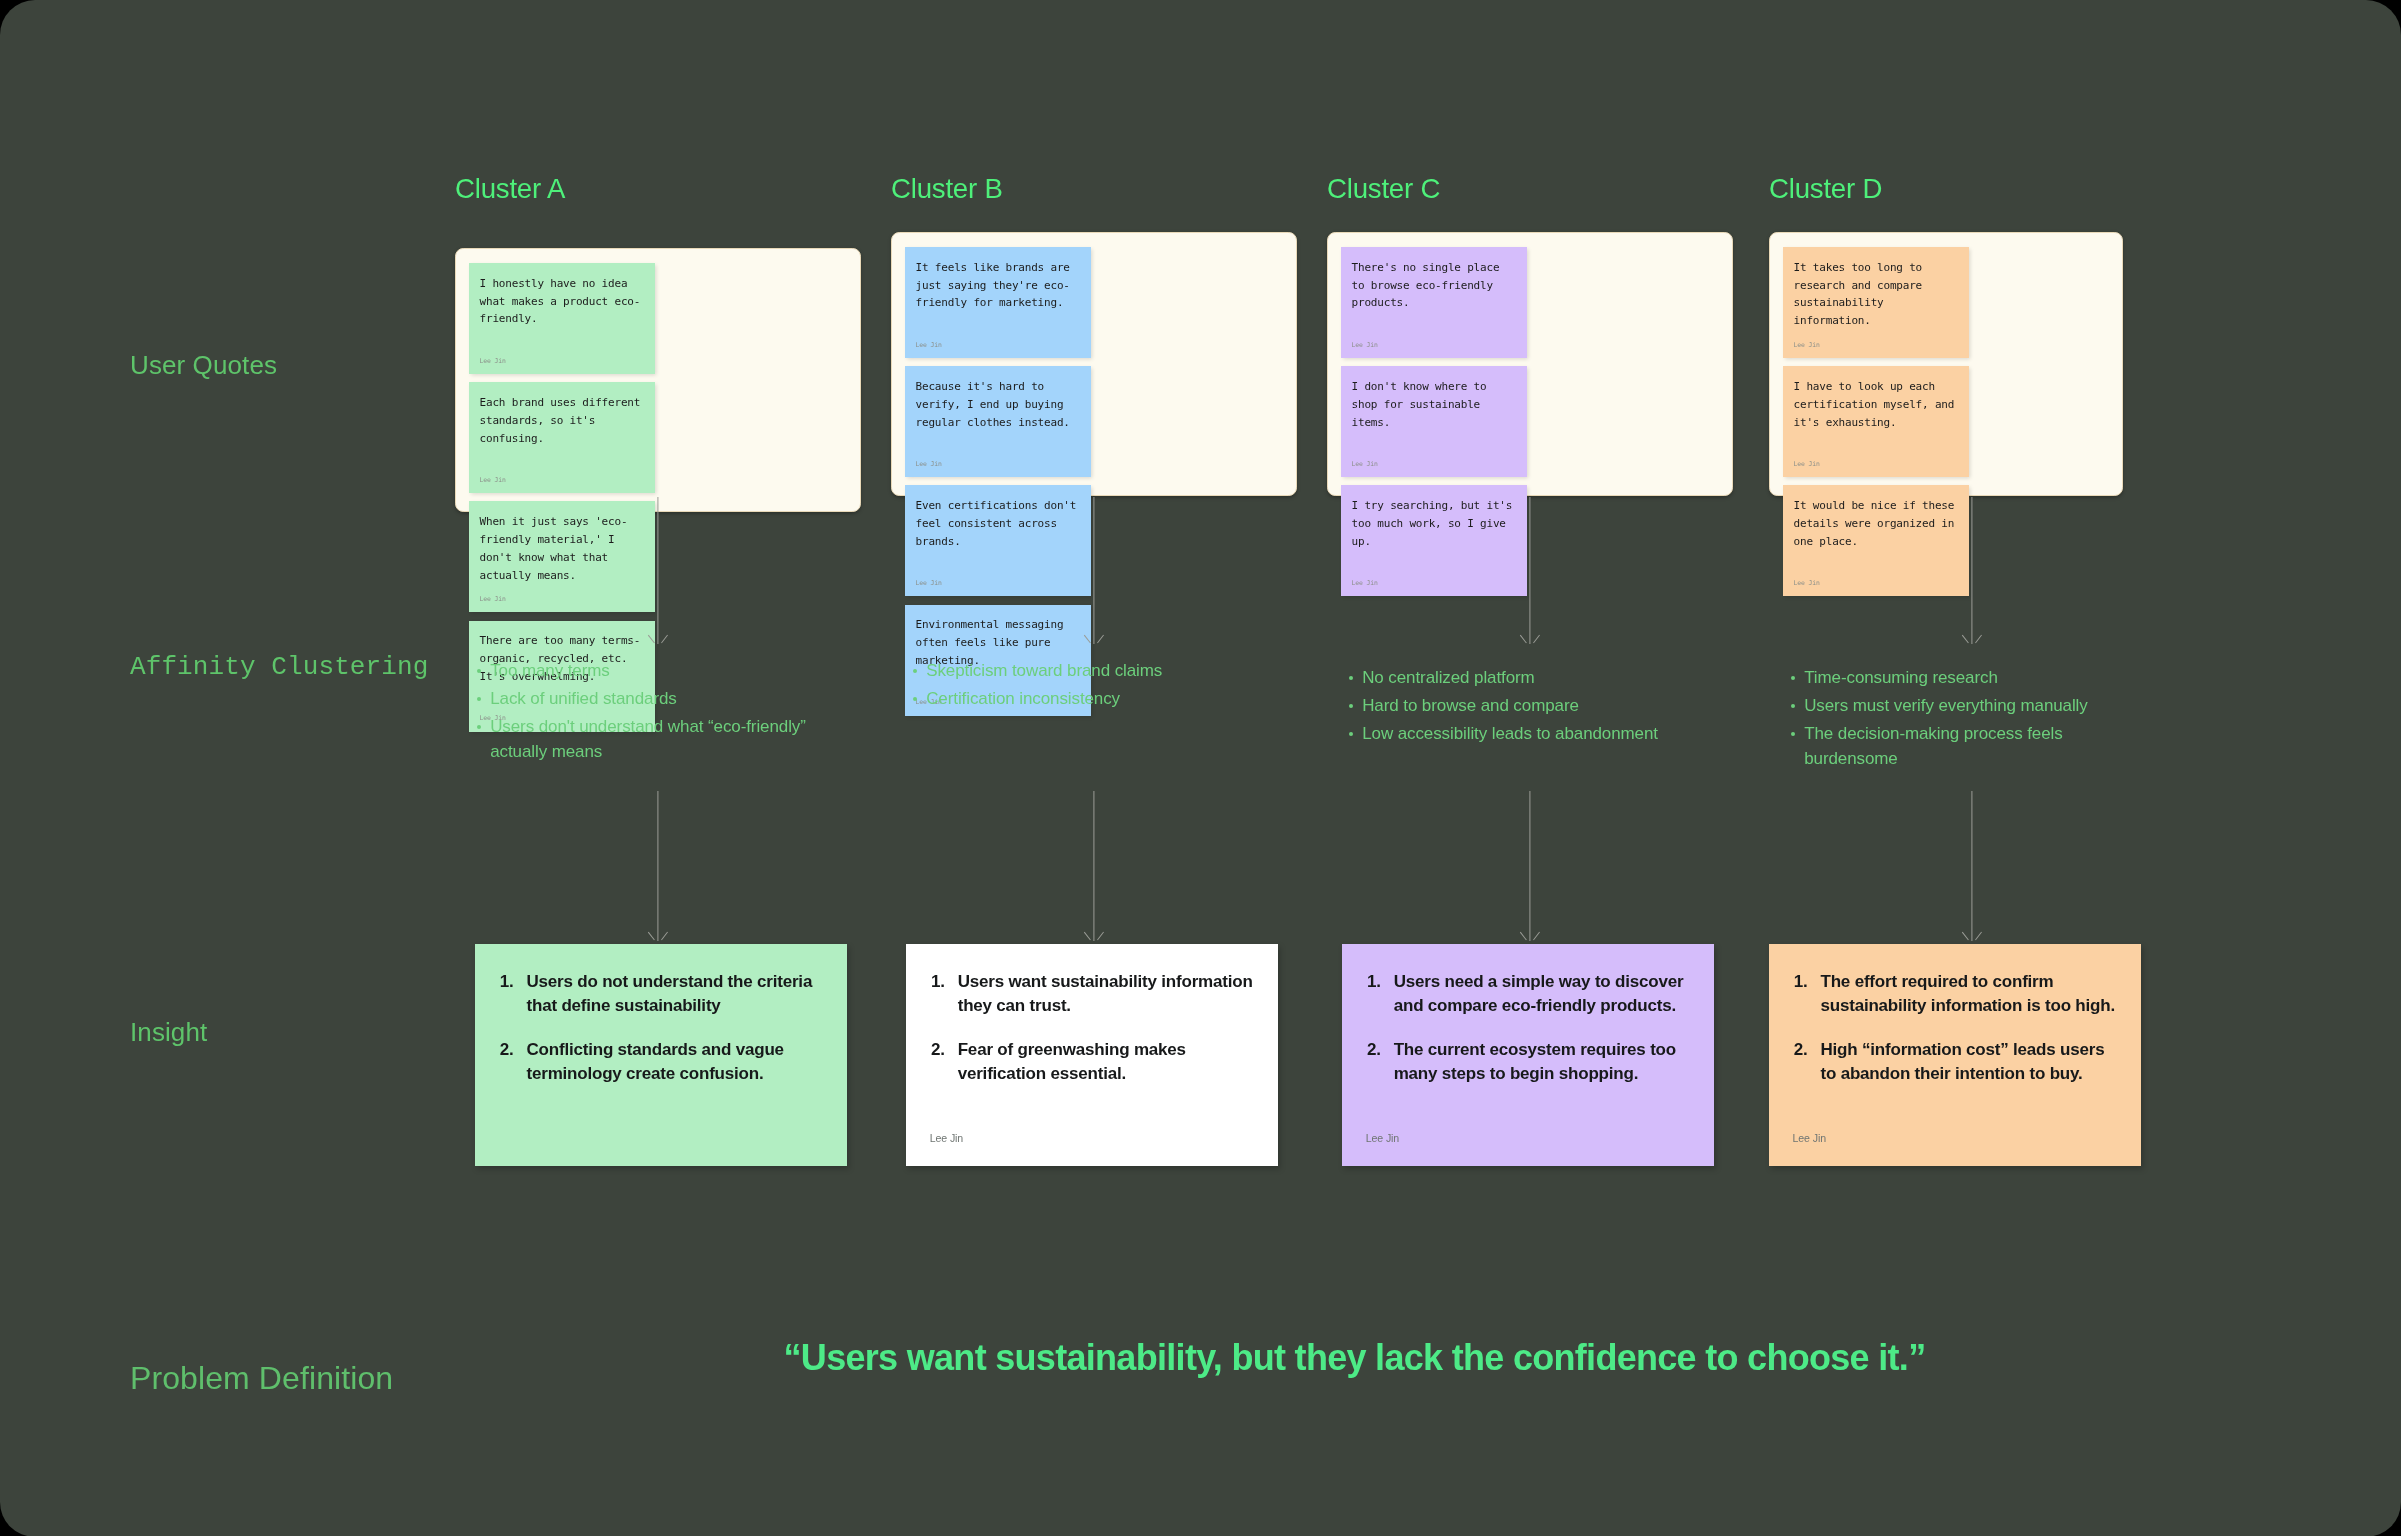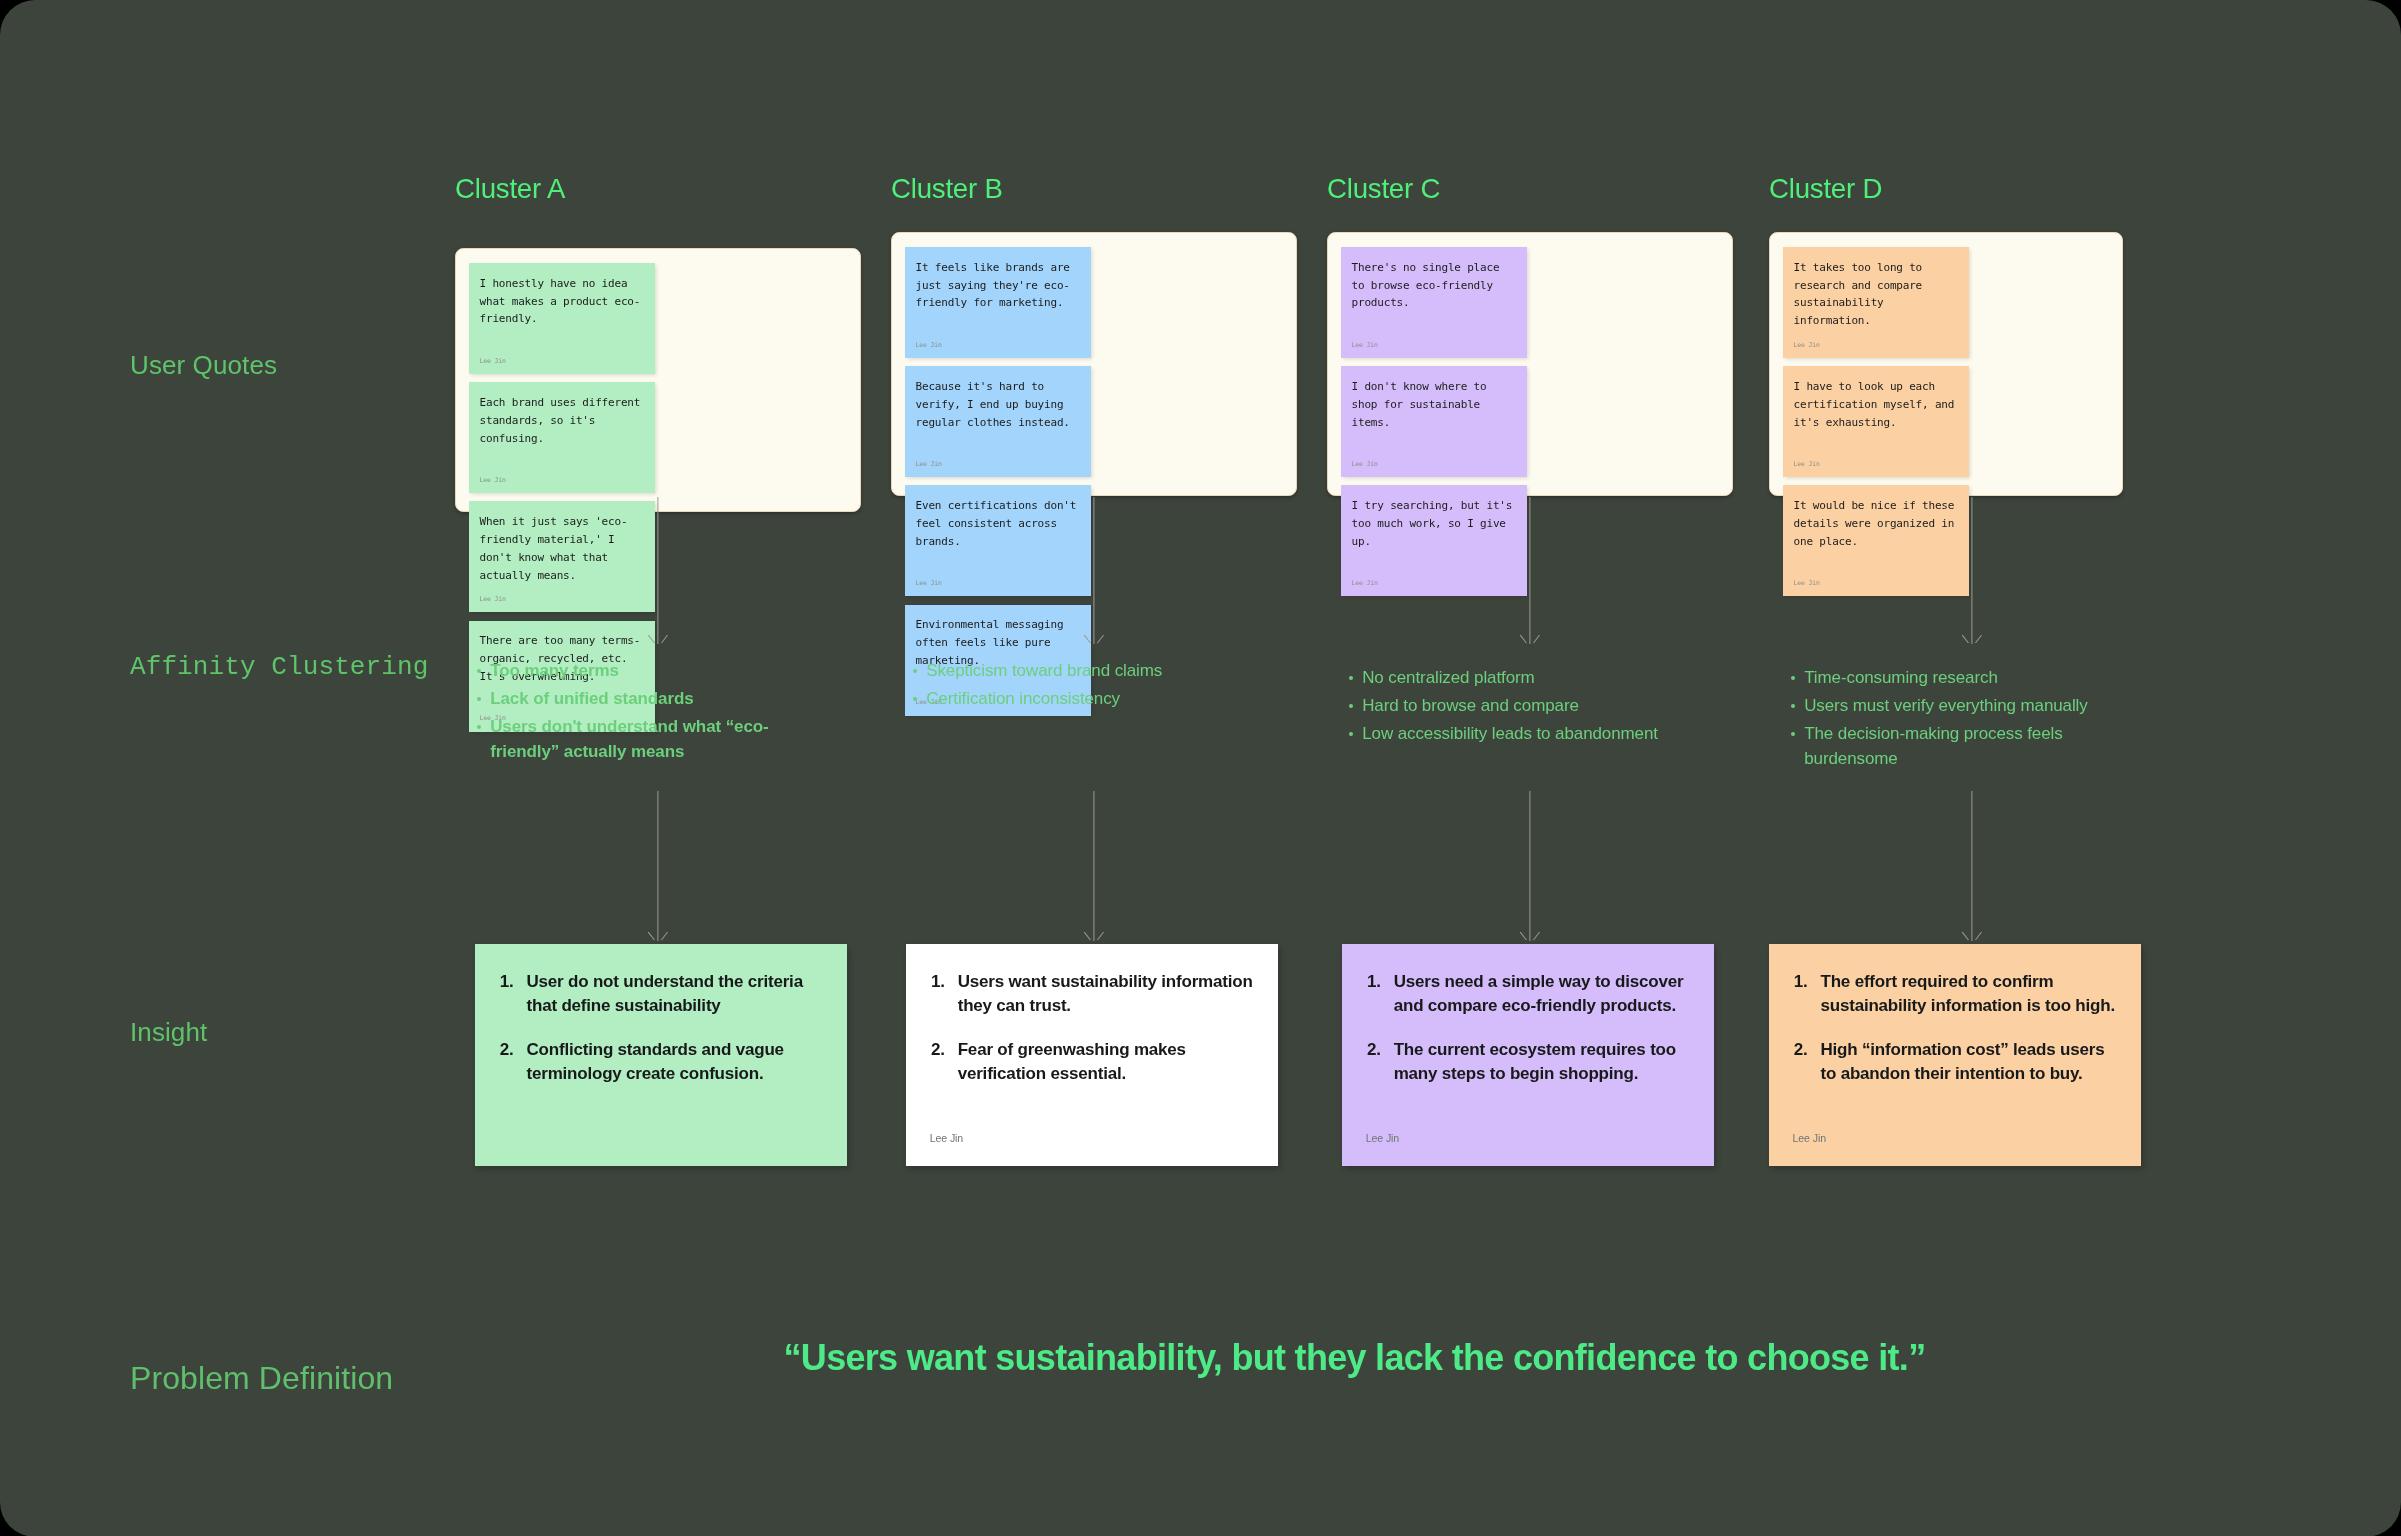--- a/index.html
+++ b/index.html
@@ -258,32 +258,32 @@
           </div>
           <div class="sticky green">
             <div class="q-text">There are too many terms-organic, recycled, etc. It's overwhelming.</div>
             <div class="q-author">Lee Jin</div>
           </div>
         </div>
         <div class="arrow arrow-1">
           <div class="shaft"></div>
           <div class="head"></div>
         </div>
-        <ul class="affinity-list" style="top: 659px; font-weight: bold;">
+        <ul class="affinity-list" style="top: 659px;">
           <li>Too many terms</li>
           <li>Lack of unified standards</li>
           <li>Users don't understand what “eco-friendly” actually means</li>
         </ul>
         <div class="arrow arrow-2">
           <div class="shaft"></div>
           <div class="head"></div>
         </div>
         <div class="insight-card green" style="left: 20px;">
           <ol>
-            <li>User do not understand the criteria that define sustainability</li>
+            <li>Users do not understand the criteria that define sustainability</li>
             <li>Conflicting standards and vague terminology create confusion.</li>
           </ol>
         </div>
       </div>
       <div class="column col-1">
         <div class="cluster-title">Cluster B</div>
         <div class="quotes-panel" style="width: 406px;">
           <div class="sticky blue">
             <div class="q-text">It feels like brands are just saying they're eco-friendly for marketing.</div>
             <div class="q-author">Lee Jin</div>

